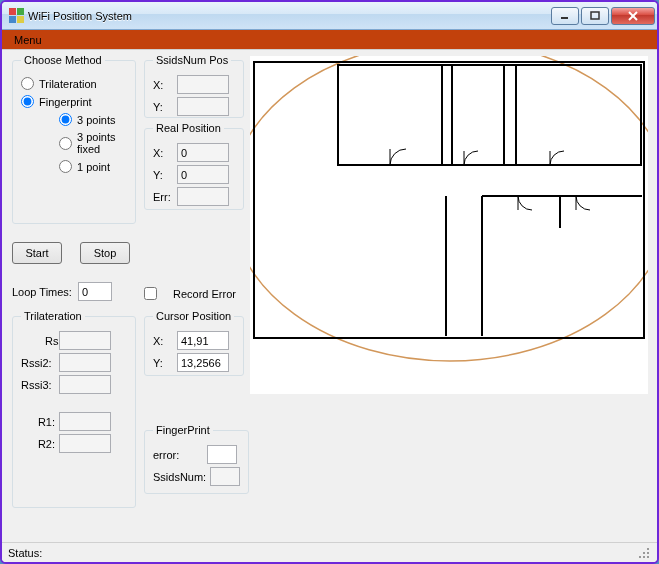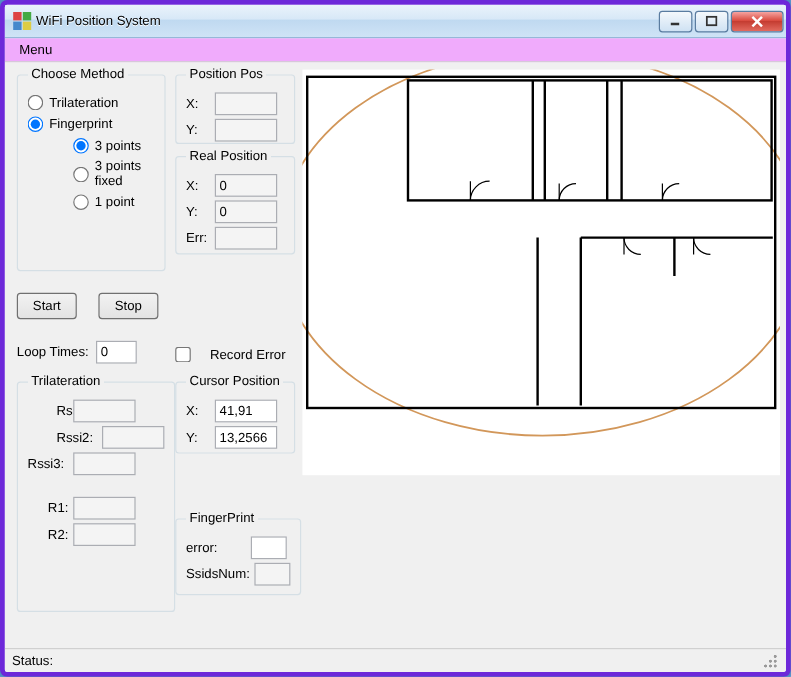--- a/index.html
+++ b/index.html
@@ -1,36 +1,36 @@
 <!DOCTYPE html>
 <html><head>
 <meta charset="utf-8">
 <style>
   * { box-sizing: border-box; font-family: "Segoe UI", Tahoma, sans-serif; font-size: 11px; }
   html,body { margin:0; padding:0; background:#5a9ad8; }
   .window {
     width:659px; height:564px; margin:0;
-    background:#fff; border:4px solid #6d28d9; border-radius:6px;
+    background:#fff; border:2px solid #6d28d9; border-radius:6px;
     box-shadow:0 0 8px rgba(0,0,0,0.3);
     display:flex; flex-direction:column; overflow:hidden;
   }
   .titlebar {
     height:28px; background:linear-gradient(#eaf3fb,#d7e8f7 45%,#bfd9f0 46%,#cfe3f6);
     display:flex; align-items:center; padding:0 2px 0 6px;
     border-bottom:1px solid #7fa7cf;
   }
   .app-icon { width:16px; height:16px; margin-right:4px; display:flex; flex-wrap:wrap; }
   .app-icon span { width:7px; height:7px; margin:0.5px; }
   .title-text { color:#000; flex:1; text-shadow:0 1px 0 #fff; }
   .win-btns { display:flex; gap:2px; }
   .win-btn { width:28px; height:18px; border:1px solid #5a7ca0; border-radius:3px; display:flex; align-items:center; justify-content:center; cursor:default;}
   .win-min,.win-max { background:linear-gradient(#f4f8fc,#cfe2f3); }
   .win-close { width:44px; background:linear-gradient(#f5a3a0,#d94b3f 45%,#c33a2f 46%,#e26b5f); color:#fff; }
   .win-btn svg { display:block; }
-  .menubar { height:20px; background:#f0abfc; border-bottom:1px solid #d0d0d0; display:flex; align-items:center; padding:0 6px; }
+  .menubar { height:20px; background:#c2410c; border-bottom:1px solid #d0d0d0; display:flex; align-items:center; padding:0 6px; }
   .menubar-item { padding:2px 6px; cursor:default; }
   .client { flex:1; background:#f0f0f0; position:relative; padding:8px; }
   fieldset.group {
     border:1px solid #d5dfe5; border-radius:3px; position:absolute; background:transparent;
     padding:6px 8px 8px 8px;
   }
   fieldset.group > legend { padding:0 3px; color:#000; }
   .radio-row, .check-row { display:flex; align-items:center; gap:5px; margin:5px 0; }
   .radio-row.indent { margin-left:14px;padding-left:24px; }
   input[type=radio],input[type=checkbox]{ margin:0; }
@@ -120,21 +120,21 @@
         <input type="radio" name="fp" style="">
         <span class="lbl">3 points fixed</span>
       </div>
       <div class="radio-row indent">
         <input type="radio" name="fp" style="">
         <span class="lbl">1 point</span>
       </div>
     </fieldset>
 
     <fieldset class="group" style="left:140px; top:4px; width:100px; height:64px;">
-      <legend>Position Pos</legend>
+      <legend>SsidsNum Pos</legend>
       <div class="field-row">
         <span class="flabel">X:</span>
         <input class="textbox readonly" readonly="" value="" style="">
       </div>
       <div class="field-row">
         <span class="flabel">Y:</span>
         <input class="textbox readonly" readonly="" value="" style="">
       </div>
     </fieldset>
 
@@ -167,21 +167,21 @@
       <span class="lbl">Record Error</span>
     </div>
 
     <fieldset class="group" style="left:8px; top:260px; width:124px; height:198px;">
       <legend>Trilateration</legend>
       <div class="field-row">
           <span class="flabel-w" style="width:34px;padding-left:24px;">Rssi1:</span>
           <input class="textbox readonly" readonly="" value="" style="">
         </div>
       <div class="field-row">
-          <span class="flabel-w" style="width:34px;margin-left:24px;">Rssi2:</span>
+          <span class="flabel-w" style="width:34px;">Rssi2:</span>
           <input class="textbox readonly" readonly="" value="" style="">
         </div>
       <div class="field-row">
           <span class="flabel-w" style="width:34px;">Rssi3:</span>
           <input class="textbox readonly" readonly="" value="" style="">
         </div>
       <div style="height:12px;"></div>
       <div class="field-row">
           <span class="flabel-w" style="width:34px; text-align:right;">R1:</span>
           <input class="textbox readonly" readonly="" value="" style="">

